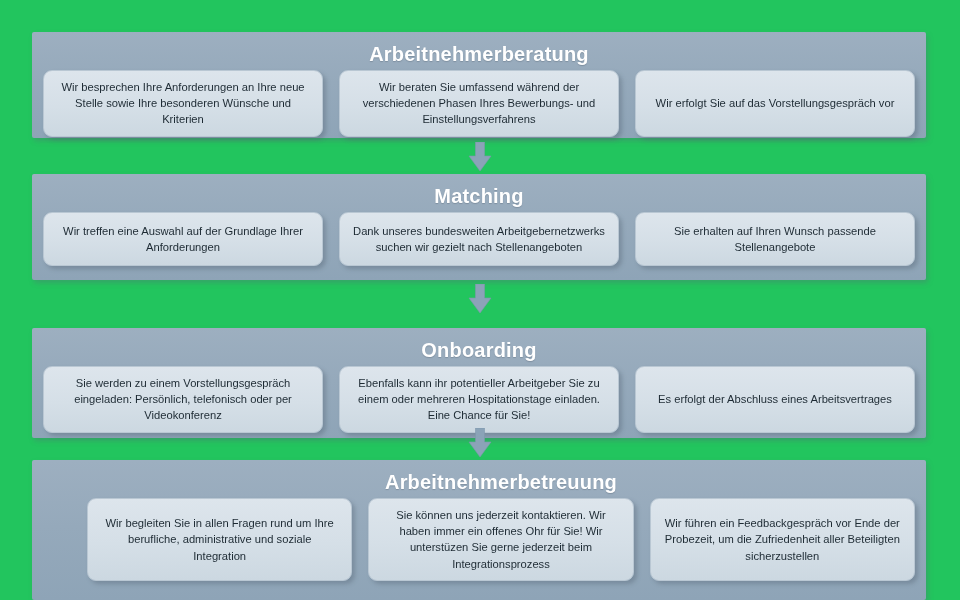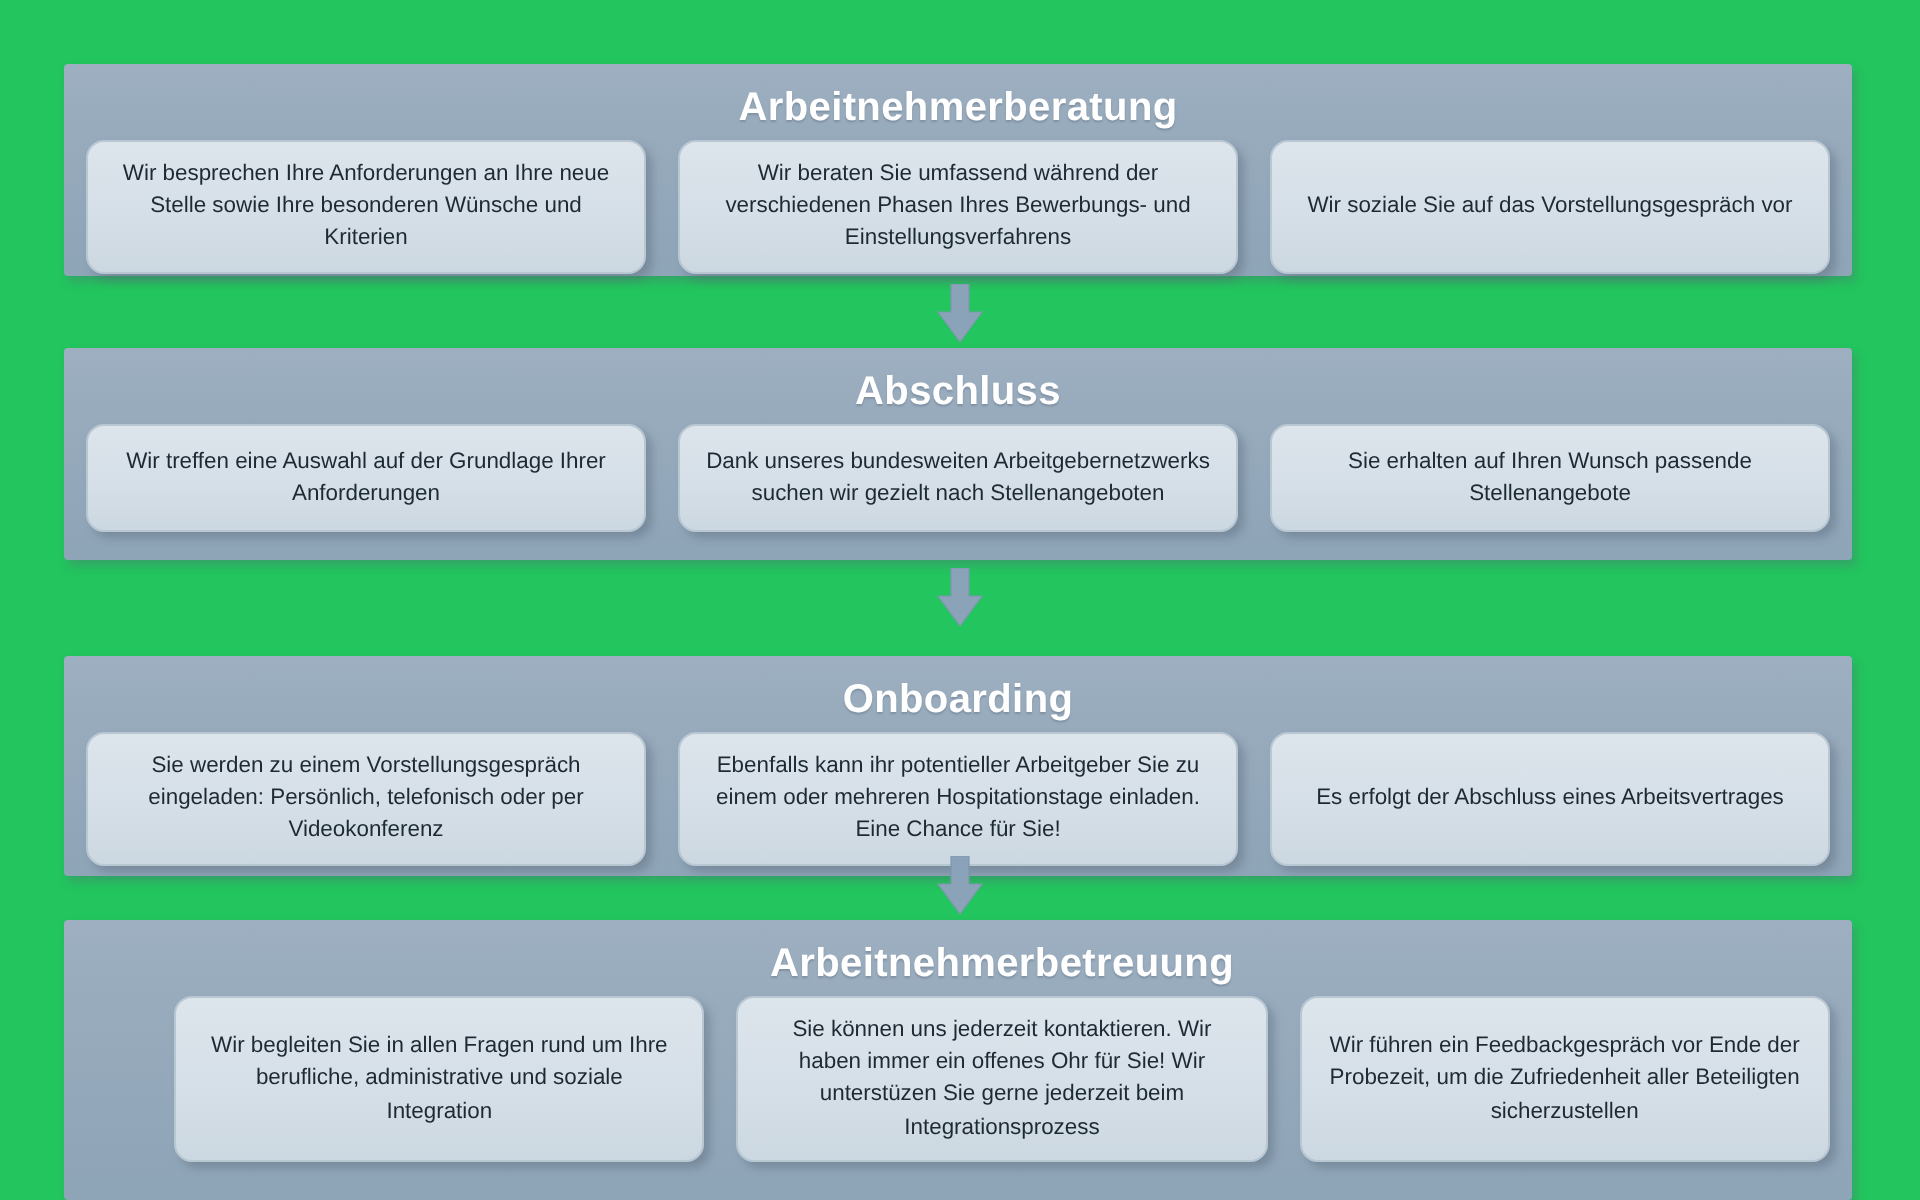--- a/index.html
+++ b/index.html
@@ -104,33 +104,33 @@
   <div class="stage" id="stage-0">
     <div class="stage-title">Arbeitnehmerberatung</div>
     <div class="cards">
       <div class="card">
         <span>Wir besprechen Ihre Anforderungen an Ihre neue Stelle sowie Ihre besonderen Wünsche und Kriterien</span>
       </div>
       <div class="card">
         <span>Wir beraten Sie umfassend während der verschiedenen Phasen Ihres Bewerbungs- und Einstellungsverfahrens</span>
       </div>
       <div class="card">
-        <span>Wir soziale Sie auf das Vorstellungsgespräch vor</span>
+        <span>Wir erfolgt Sie auf das Vorstellungsgespräch vor</span>
       </div>
     </div>
   </div>
 
   <div class="arrow-wrap" id="arrow-0">
     <svg class="arrow" viewBox="0 0 30 30">
       <polygon points="10.5,0 19.5,0 19.5,14 26,14 15,29 4,14 10.5,14" fill="#8ba3b8" stroke="#7e97ad" stroke-width="0.6"></polygon>
     </svg>
   </div>
 
   <div class="stage" id="stage-1">
-    <div class="stage-title">Abschluss</div>
+    <div class="stage-title">Matching</div>
     <div class="cards">
       <div class="card">
         <span>Wir treffen eine Auswahl auf der Grundlage Ihrer Anforderungen</span>
       </div>
       <div class="card">
         <span>Dank unseres bundesweiten Arbeitgebernetzwerks suchen wir gezielt nach Stellenangeboten</span>
       </div>
       <div class="card">
         <span>Sie erhalten auf Ihren Wunsch passende Stellenangebote</span>
       </div>

